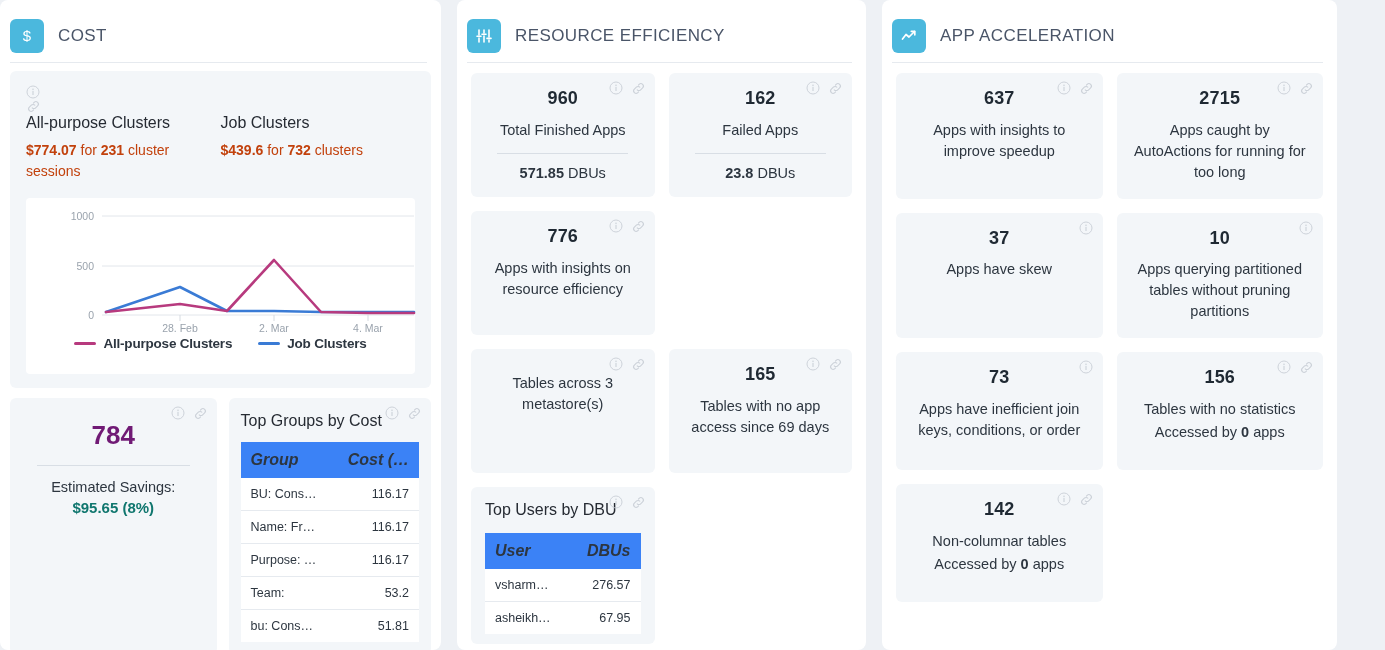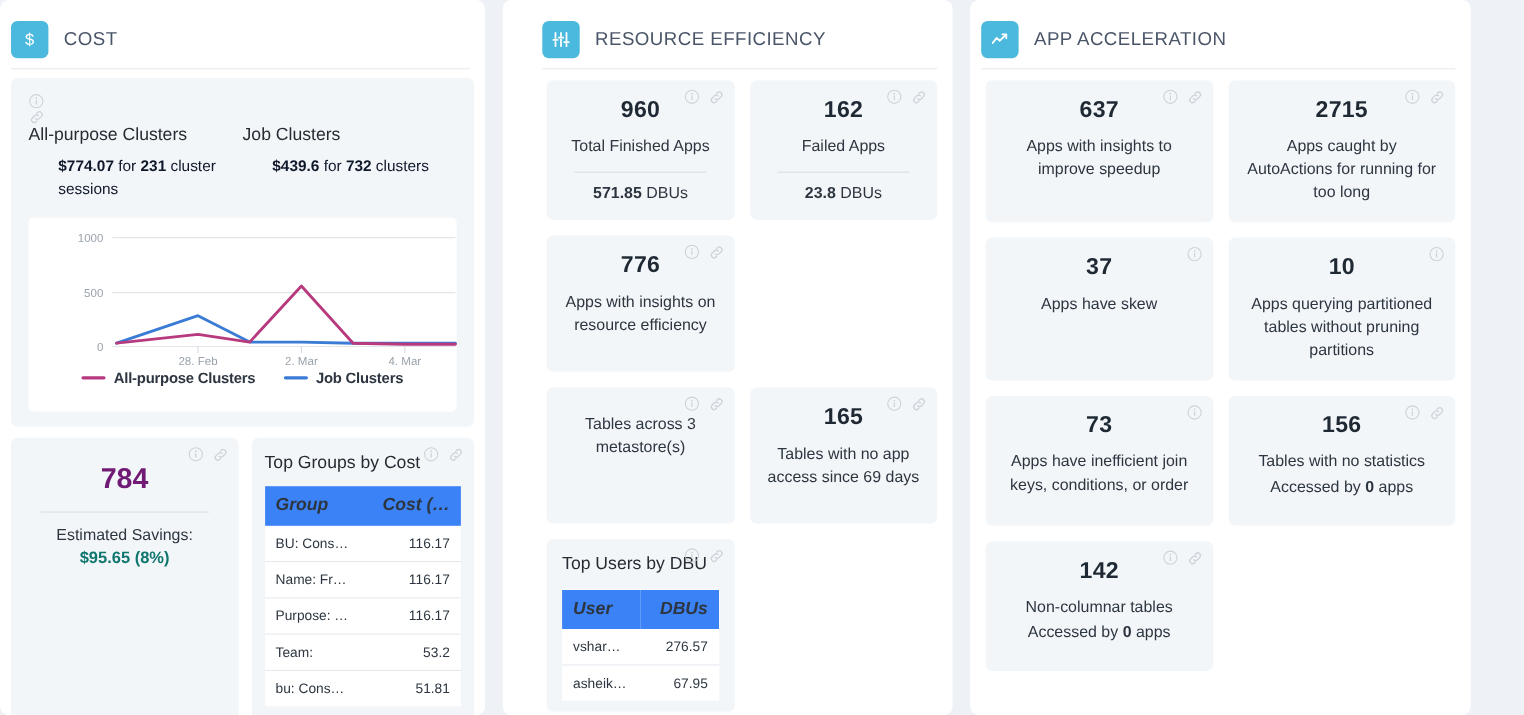--- a/index.html
+++ b/index.html
@@ -15,21 +15,21 @@
     padding: 0 0 0 0;
     height: 650px;
   }
   .panel {
     background: #ffffff;
     border-radius: 8px;
     position: relative;
     overflow: hidden;
   }
   .panel-cost { width: 441px; margin-left: 0; }
-  .panel-res  { width: 409px; padding-left: 26px; }
+  .panel-res  { width: 409px; }
   .panel-app  { width: 455px; }
 
   
   .panel-header {
     display: flex;
     align-items: center;
     gap: 14px;
     padding: 13px 16px 0 10px;
     height: 58px;
   }
@@ -64,21 +64,21 @@
   .tile .corner {
     position: absolute;
     top: 8px; right: 10px;
     display: flex; gap: 8px;
     align-items: center;
   }
   .ic { width: 14px; height: 14px; opacity: .85; }
   .ic svg { display: block; }
 
   .metric {
-    font-size: 21px;
+    font-size: 18px;
     font-weight: bold;
     color: #1f2933;
     line-height: 1.25;
     letter-spacing: .2px;
   }
   .metric-label {
     font-size: 14.5px;
     color: #2d3640;
     line-height: 1.45;
     margin-top: 10px;
@@ -109,23 +109,22 @@
   .cluster-col { width: 50%; padding-right: 10px; }
   .cluster-col.b { width: 50%; }
   .cc-title {
     font-size: 16px;
     color: #262b33;
     margin-bottom: 8px;
     font-weight: 400;
   }
   .cc-text {
     font-size: 14px;
-    color: #0f172a;
+    color: #c2410c;
     line-height: 1.5;
-    margin-left: 27px;
   }
   .cc-text b { font-weight: bold; }
 
   .chartbox {
     background: #ffffff;
     border-radius: 4px;
     margin-top: 16px;
     height: 176px;
     position: relative;
     padding: 6px 8px;

